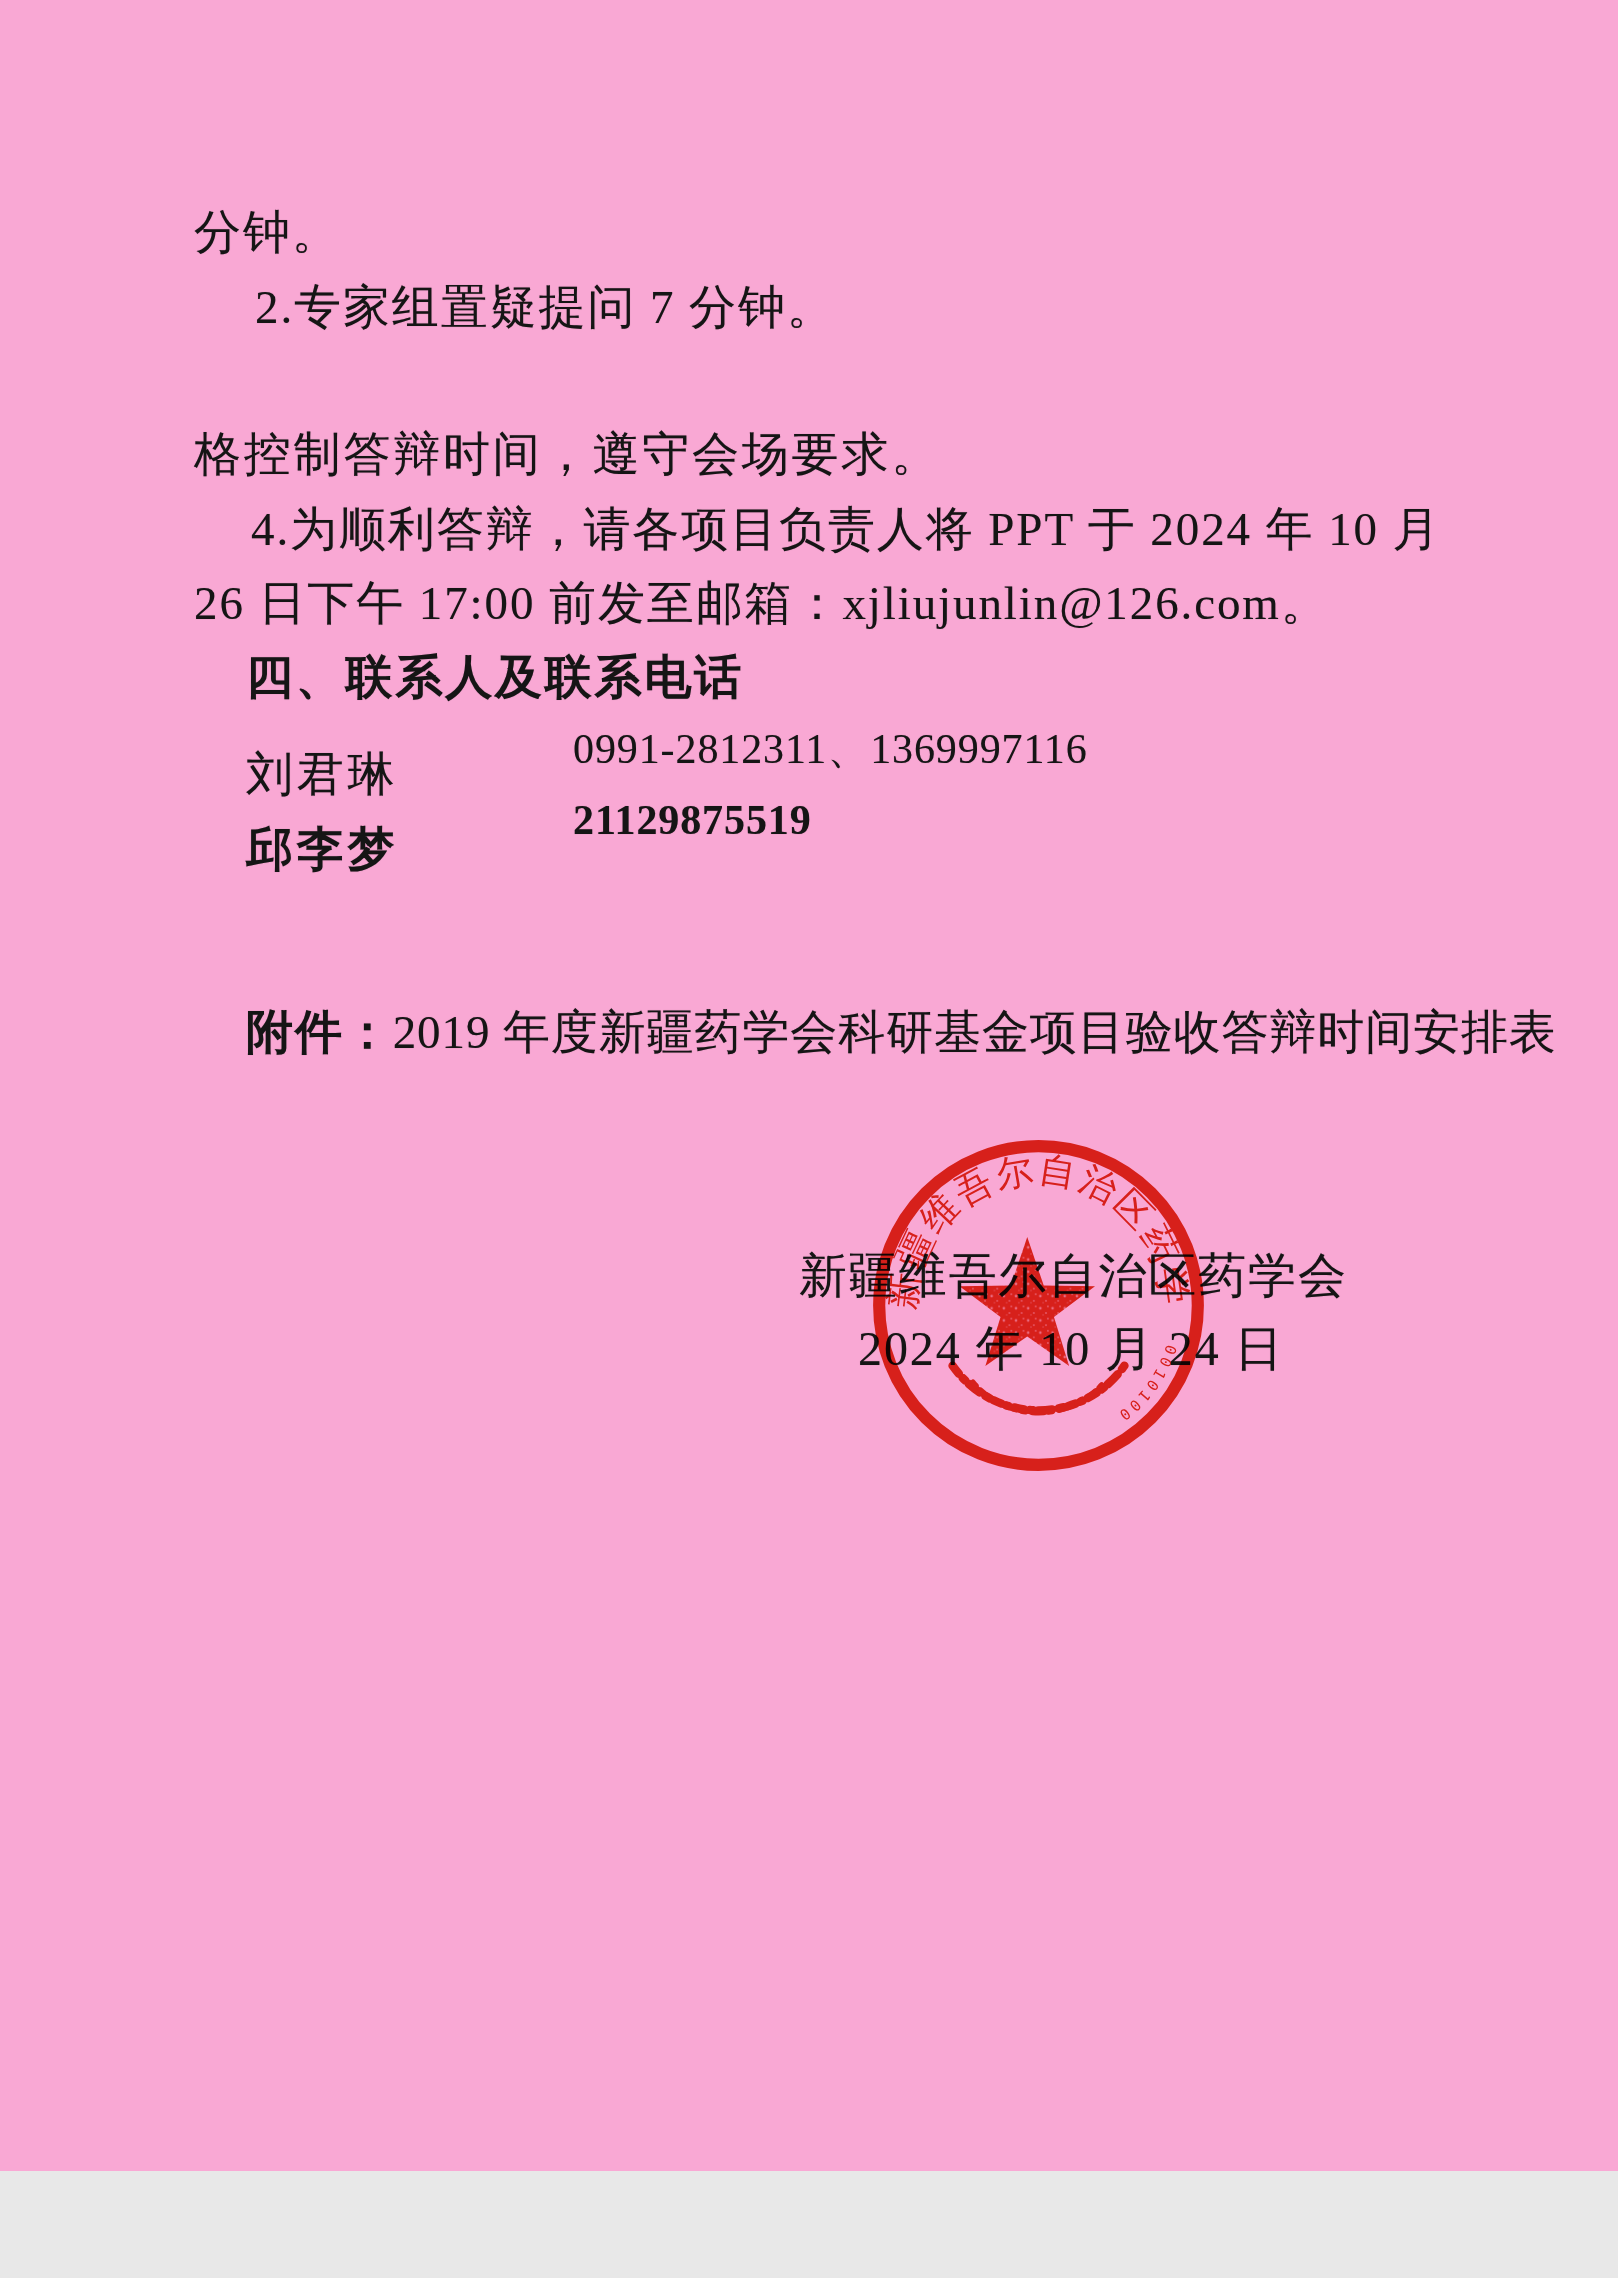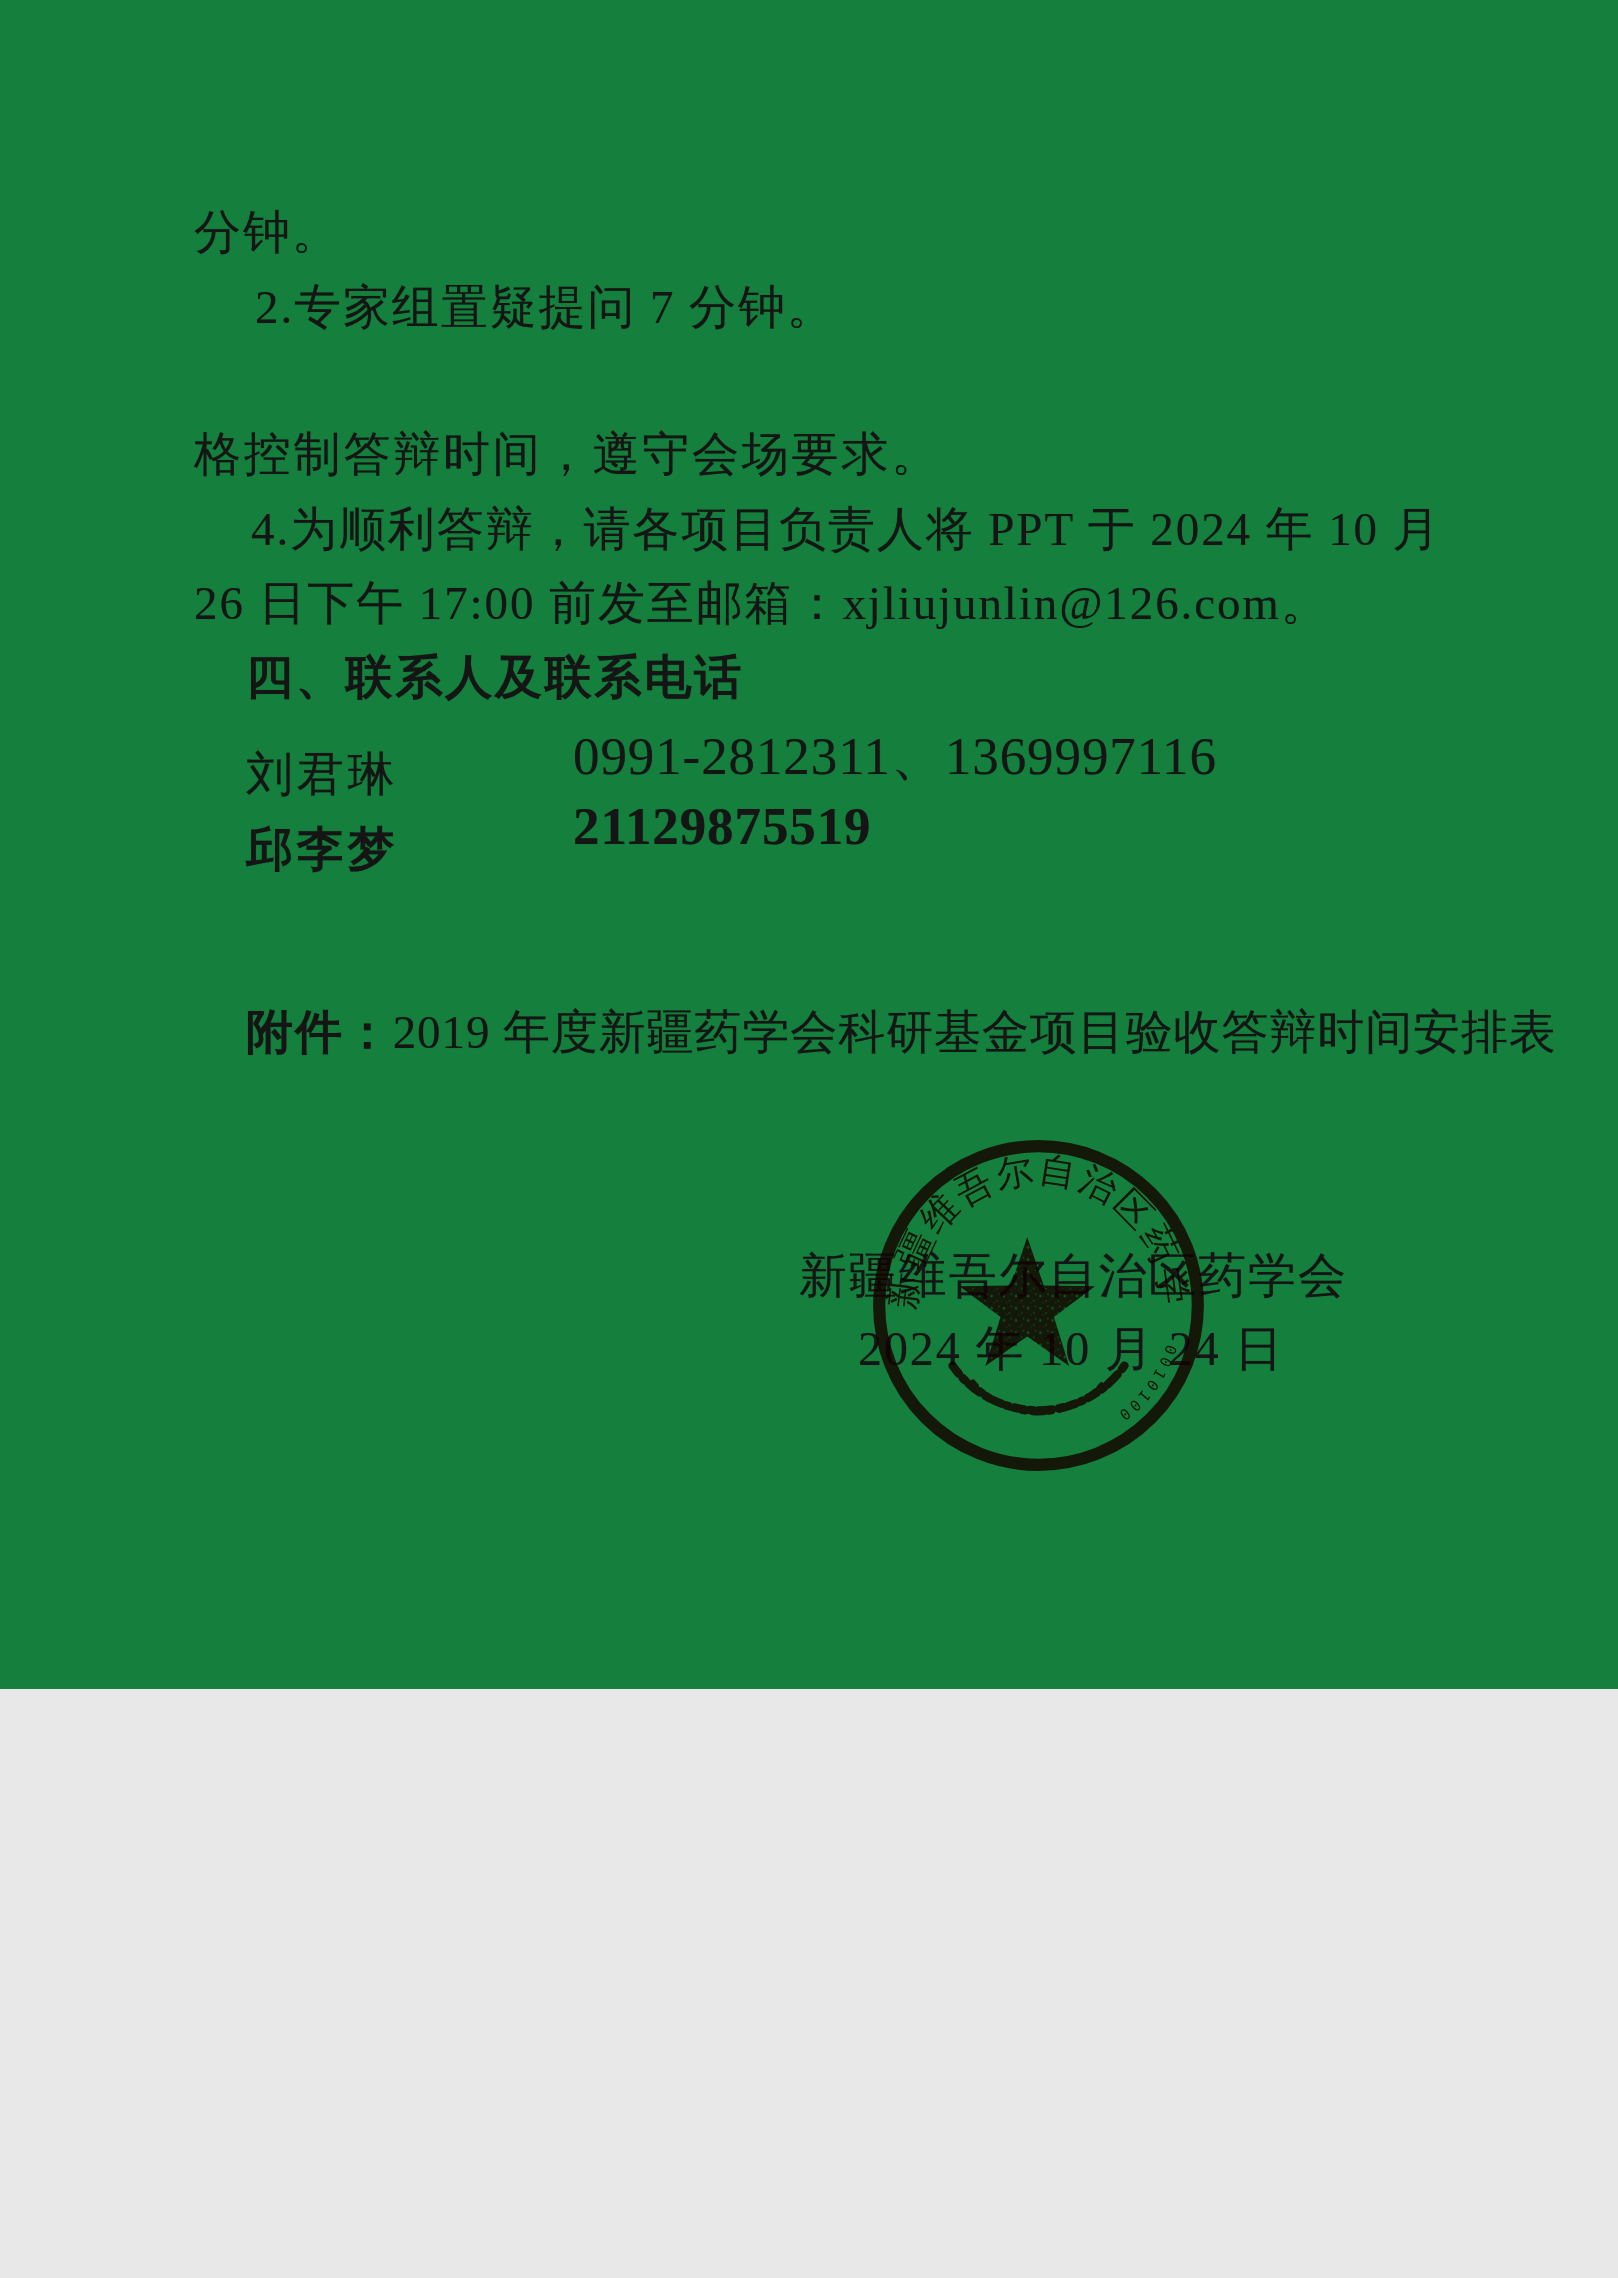--- a/index.html
+++ b/index.html
@@ -1,39 +1,39 @@
 <!DOCTYPE html>
 <html style="font-size:15px"><head>
 <meta charset="utf-8">
 <style>
   html,body{margin:0;padding:0;background:#e8e8e8;}
   .page{
     position:relative;
-    width:1619px;height:1689px;
-    background:#15803d;
+    width:1619px;height:2171px;
+    background:#f9a8d4;
     overflow:hidden;
     font-family:"Liberation Serif","DejaVu Serif",serif;
     color:#151515;
   }
   .l{
     position:absolute;
     white-space:nowrap;
     font-size:47px;
     letter-spacing:1.9px;
     color:#151515;
     text-shadow:0 0 0.9px rgba(0,0,0,.35);
   }
   .bold-hei{
     font-family:"Liberation Sans","DejaVu Sans",sans-serif;
     font-weight:700;
     letter-spacing:2.8px;
   }
   .contact-row{position:absolute;left:0;top:0;width:100%;height:56px;}
   .contact-name{position:absolute;left:246px;top:0;font-size:47px;letter-spacing:3.7px;text-shadow:0 0 0.9px rgba(0,0,0,.35);margin-top:22px;}
-  .contact-phone{position:absolute;left:573px;top:0;font-size:53px;letter-spacing:0.9px;text-shadow:0 0 0.9px rgba(0,0,0,.35);}
+  .contact-phone{position:absolute;left:573px;top:0;font-size:42px;letter-spacing:0.9px;text-shadow:0 0 0.9px rgba(0,0,0,.35);}
   .attach-line{position:absolute;left:246px;top:1001px;font-size:47px;white-space:nowrap;}
   .attach-label{font-family:"Liberation Sans","DejaVu Sans",sans-serif;font-weight:700;letter-spacing:1.9px;text-shadow:0 0 0.9px rgba(0,0,0,.35);}
   .attach-text{letter-spacing:0.9px;text-shadow:0 0 0.9px rgba(0,0,0,.35);}
   .sig-org{position:absolute;left:799px;top:1244px;font-size:48px;letter-spacing:1.9px;white-space:nowrap;text-shadow:0 0 0.9px rgba(0,0,0,.35);}
   .sig-date{position:absolute;left:858px;top:1317px;font-size:48px;letter-spacing:1.9px;white-space:nowrap;text-shadow:0 0 0.9px rgba(0,0,0,.35);}
   .seal{
     position:absolute;left:867px;top:1134px;width:343px;height:343px;
     mix-blend-mode:multiply;
     opacity:.96;
   }

